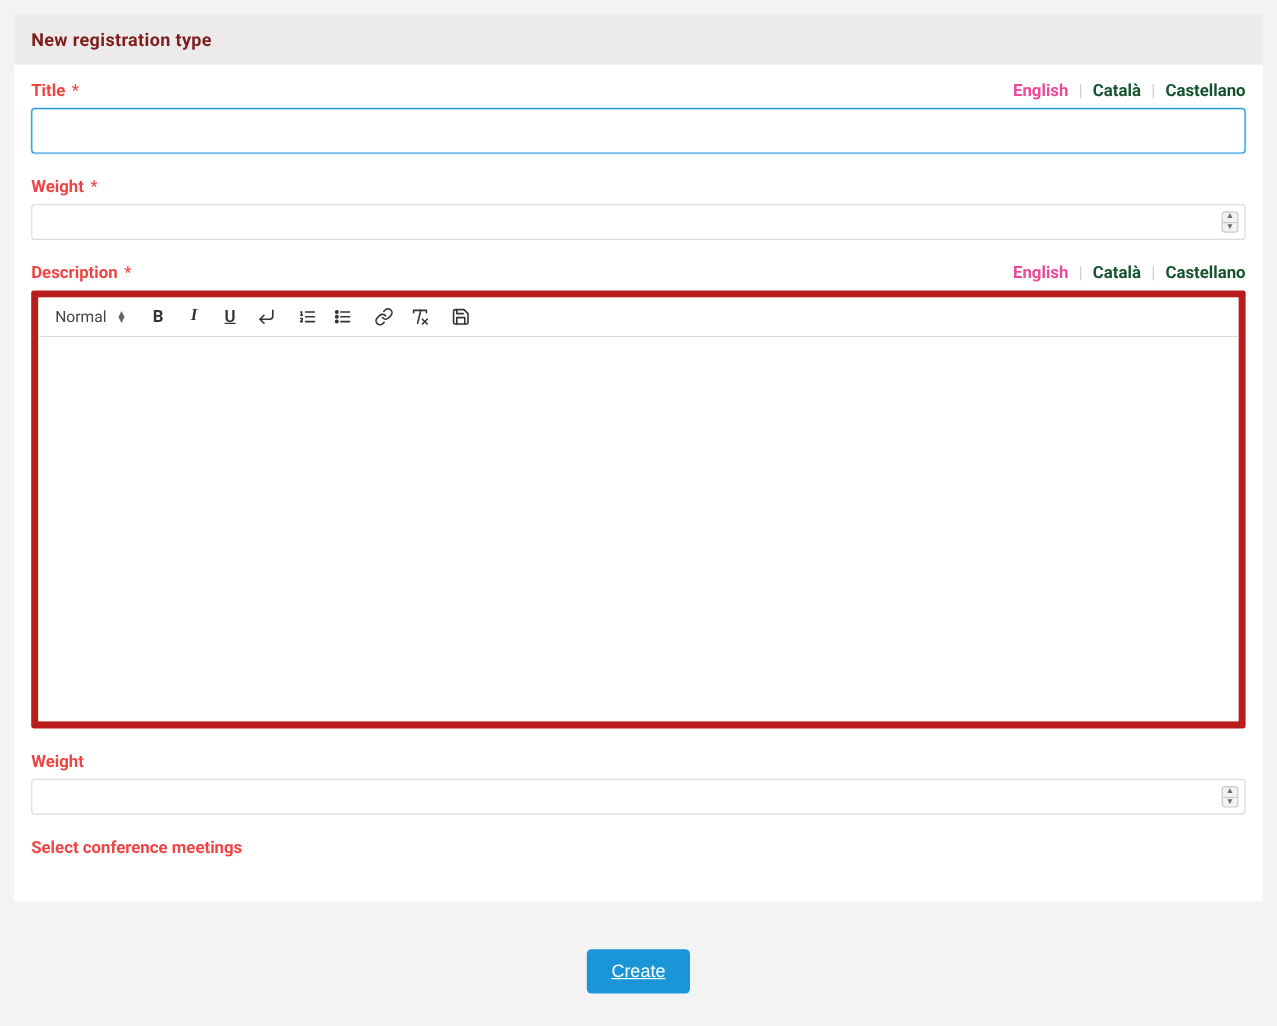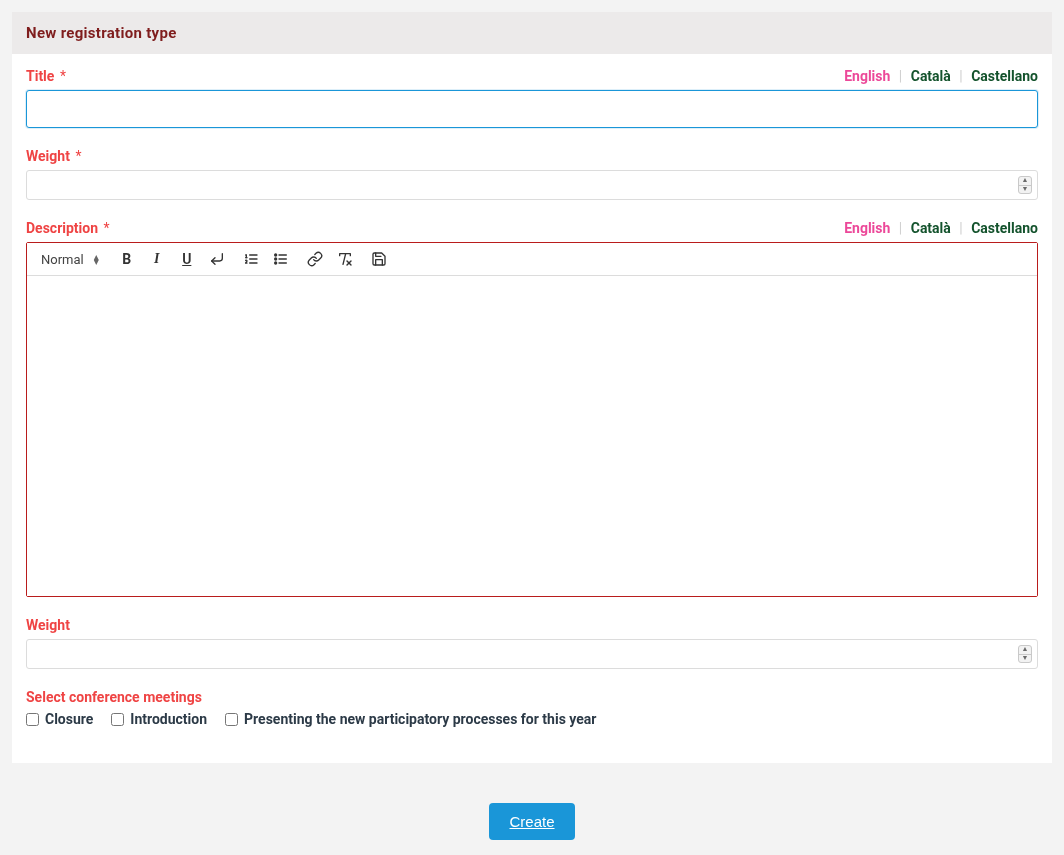--- a/index.html
+++ b/index.html
@@ -93,21 +93,21 @@
     display: flex;
     align-items: center;
     justify-content: center;
     font-size: 7px;
     color: #6a6a6a;
     line-height: 1;
     cursor: pointer;
   }
   .stepper .tri:first-child { border-bottom: 1px solid #c9c9c9; }
   .rte {
-    border: 1px solid #b91c1c;
+    border: 6px solid #b91c1c;
     border-radius: 2px;
   }
   .rte-toolbar {
     display: flex;
     align-items: center;
     gap: 14px;
     padding: 6px 10px;
     border-bottom: 1px solid #dcdcdc;
     background: #fff;
   }
@@ -296,34 +296,20 @@
         <input class="number-input" type="text" value="" style="">
         <div class="stepper">
           <div class="tri">▲</div>
           <div class="tri">▼</div>
         </div>
       </div>
     </div>
 
     <div class="field" style="margin-bottom:12px">
       <div class="field-label" style="margin-bottom:6px">Select conference meetings</div>
-      <div class="checks">
-        <div class="check">
-          <input type="checkbox" style="">
-          <label>Closure</label>
-        </div>
-        <div class="check">
-          <input type="checkbox" style="">
-          <label>Introduction</label>
-        </div>
-        <div class="check">
-          <input type="checkbox" style="">
-          <label>Presenting the new participatory processes for this year</label>
-        </div>
-      </div>
     </div>
 
   </div>
 </div>
 
 <div class="actions">
   <button class="btn-primary">Create</button>
 </div>
 
 </body></html>

